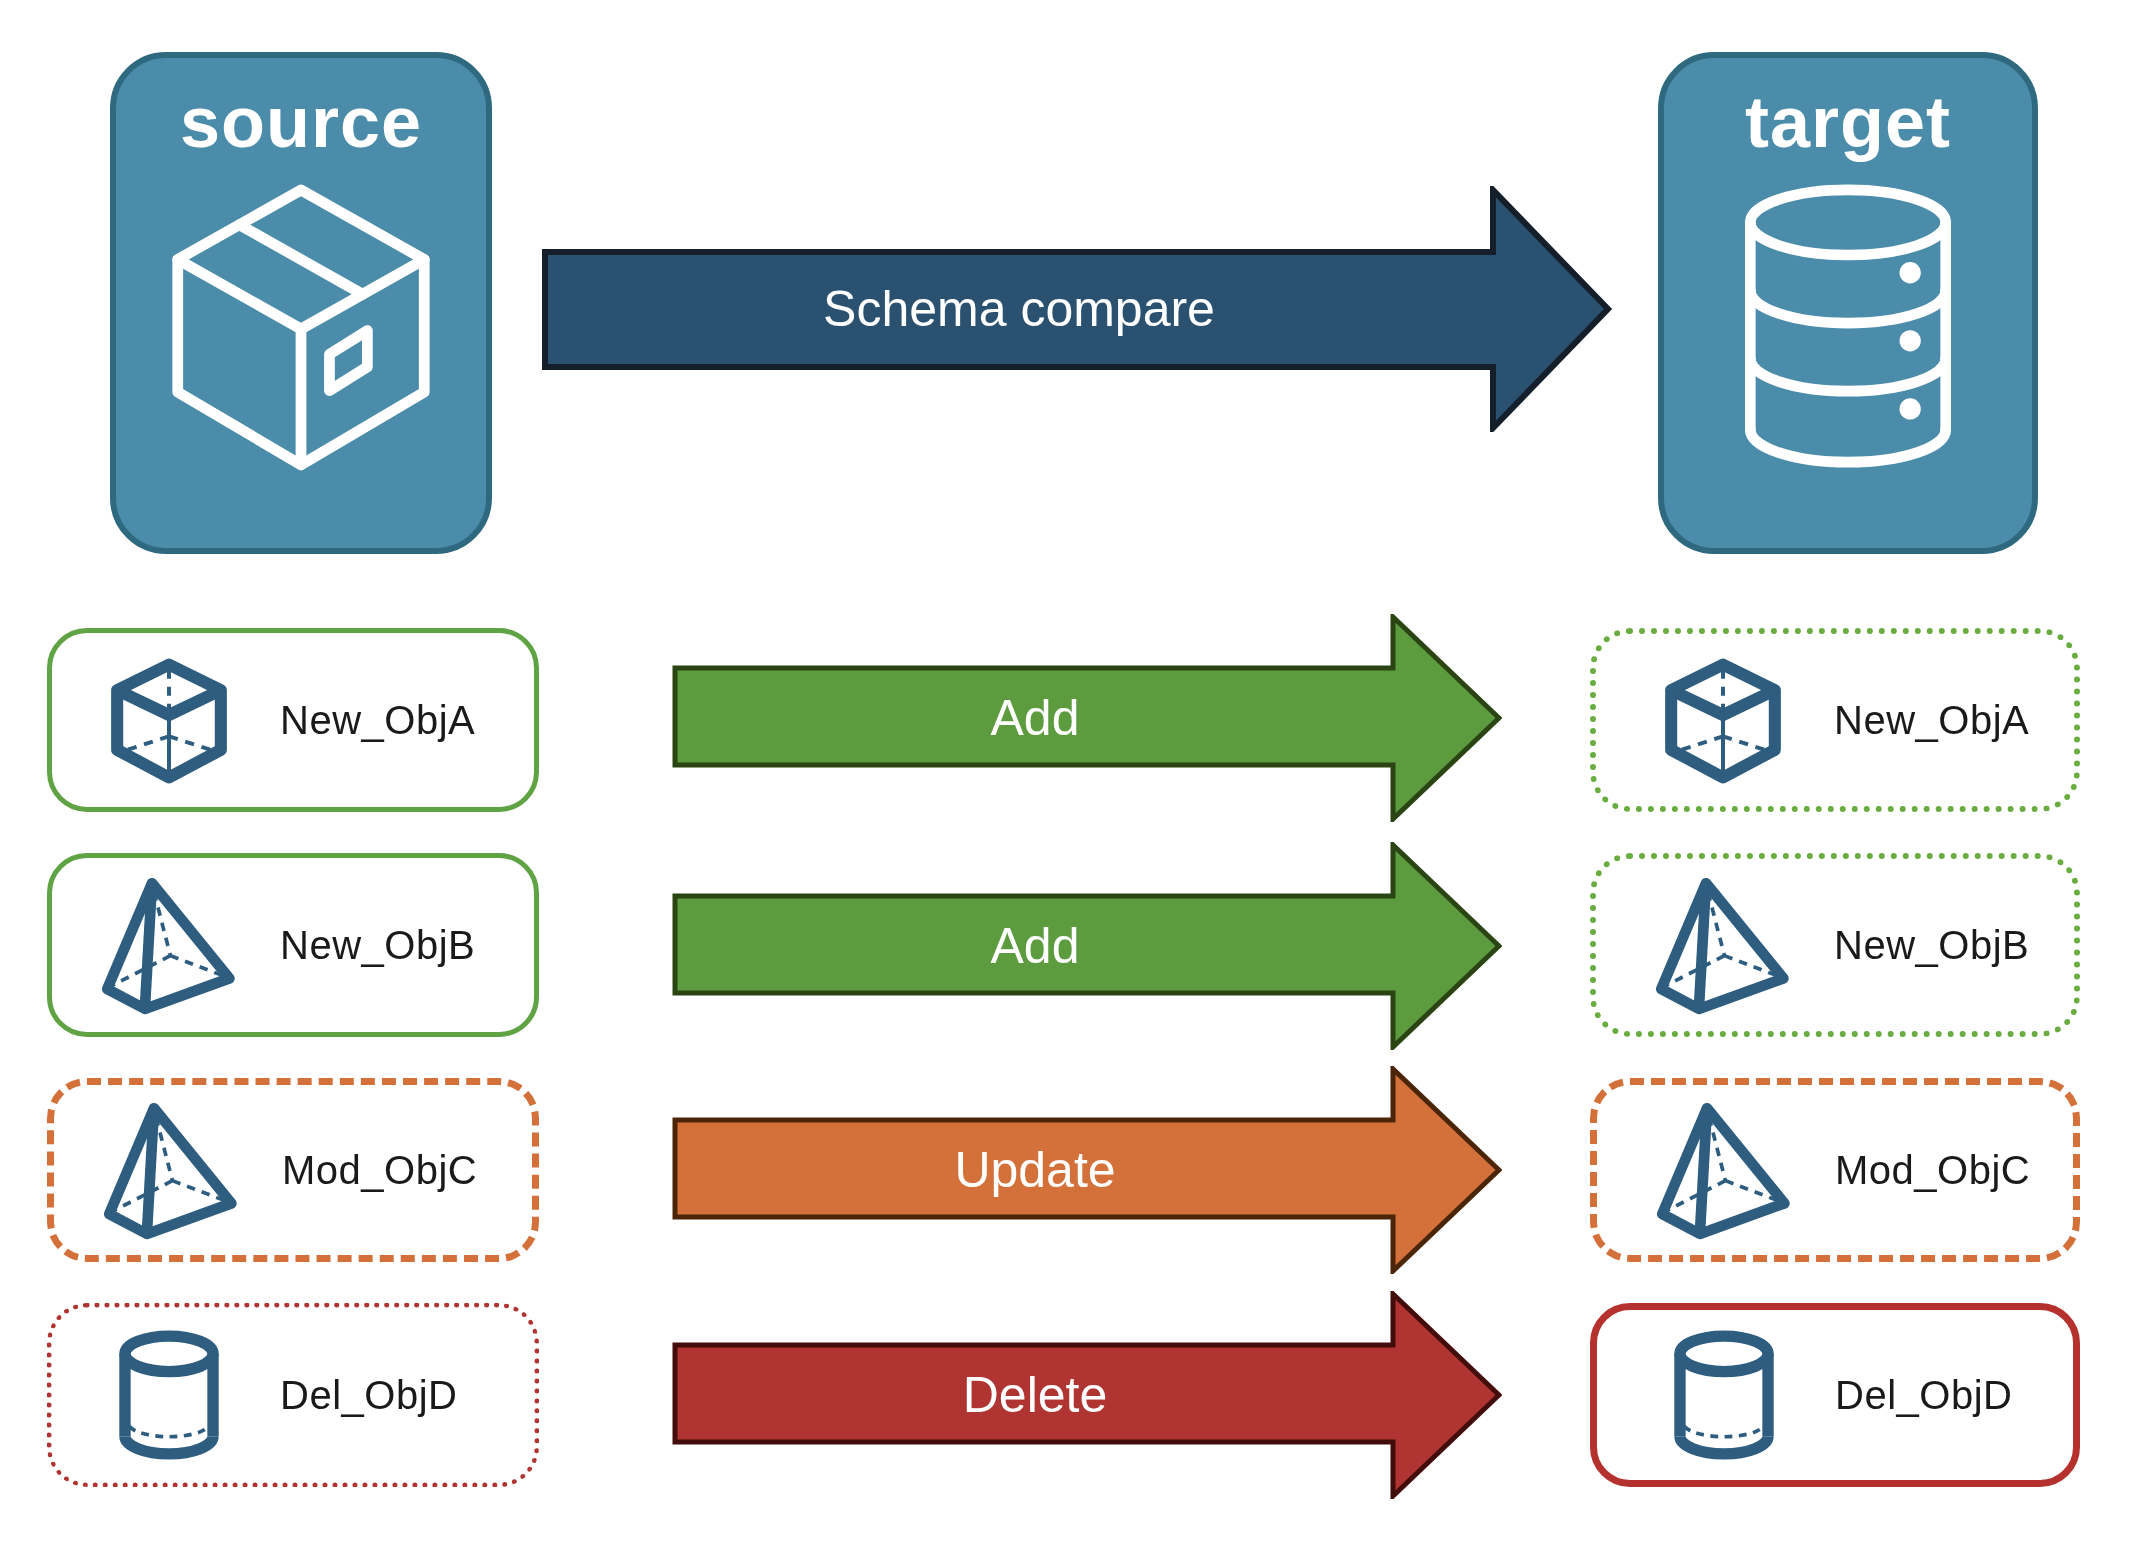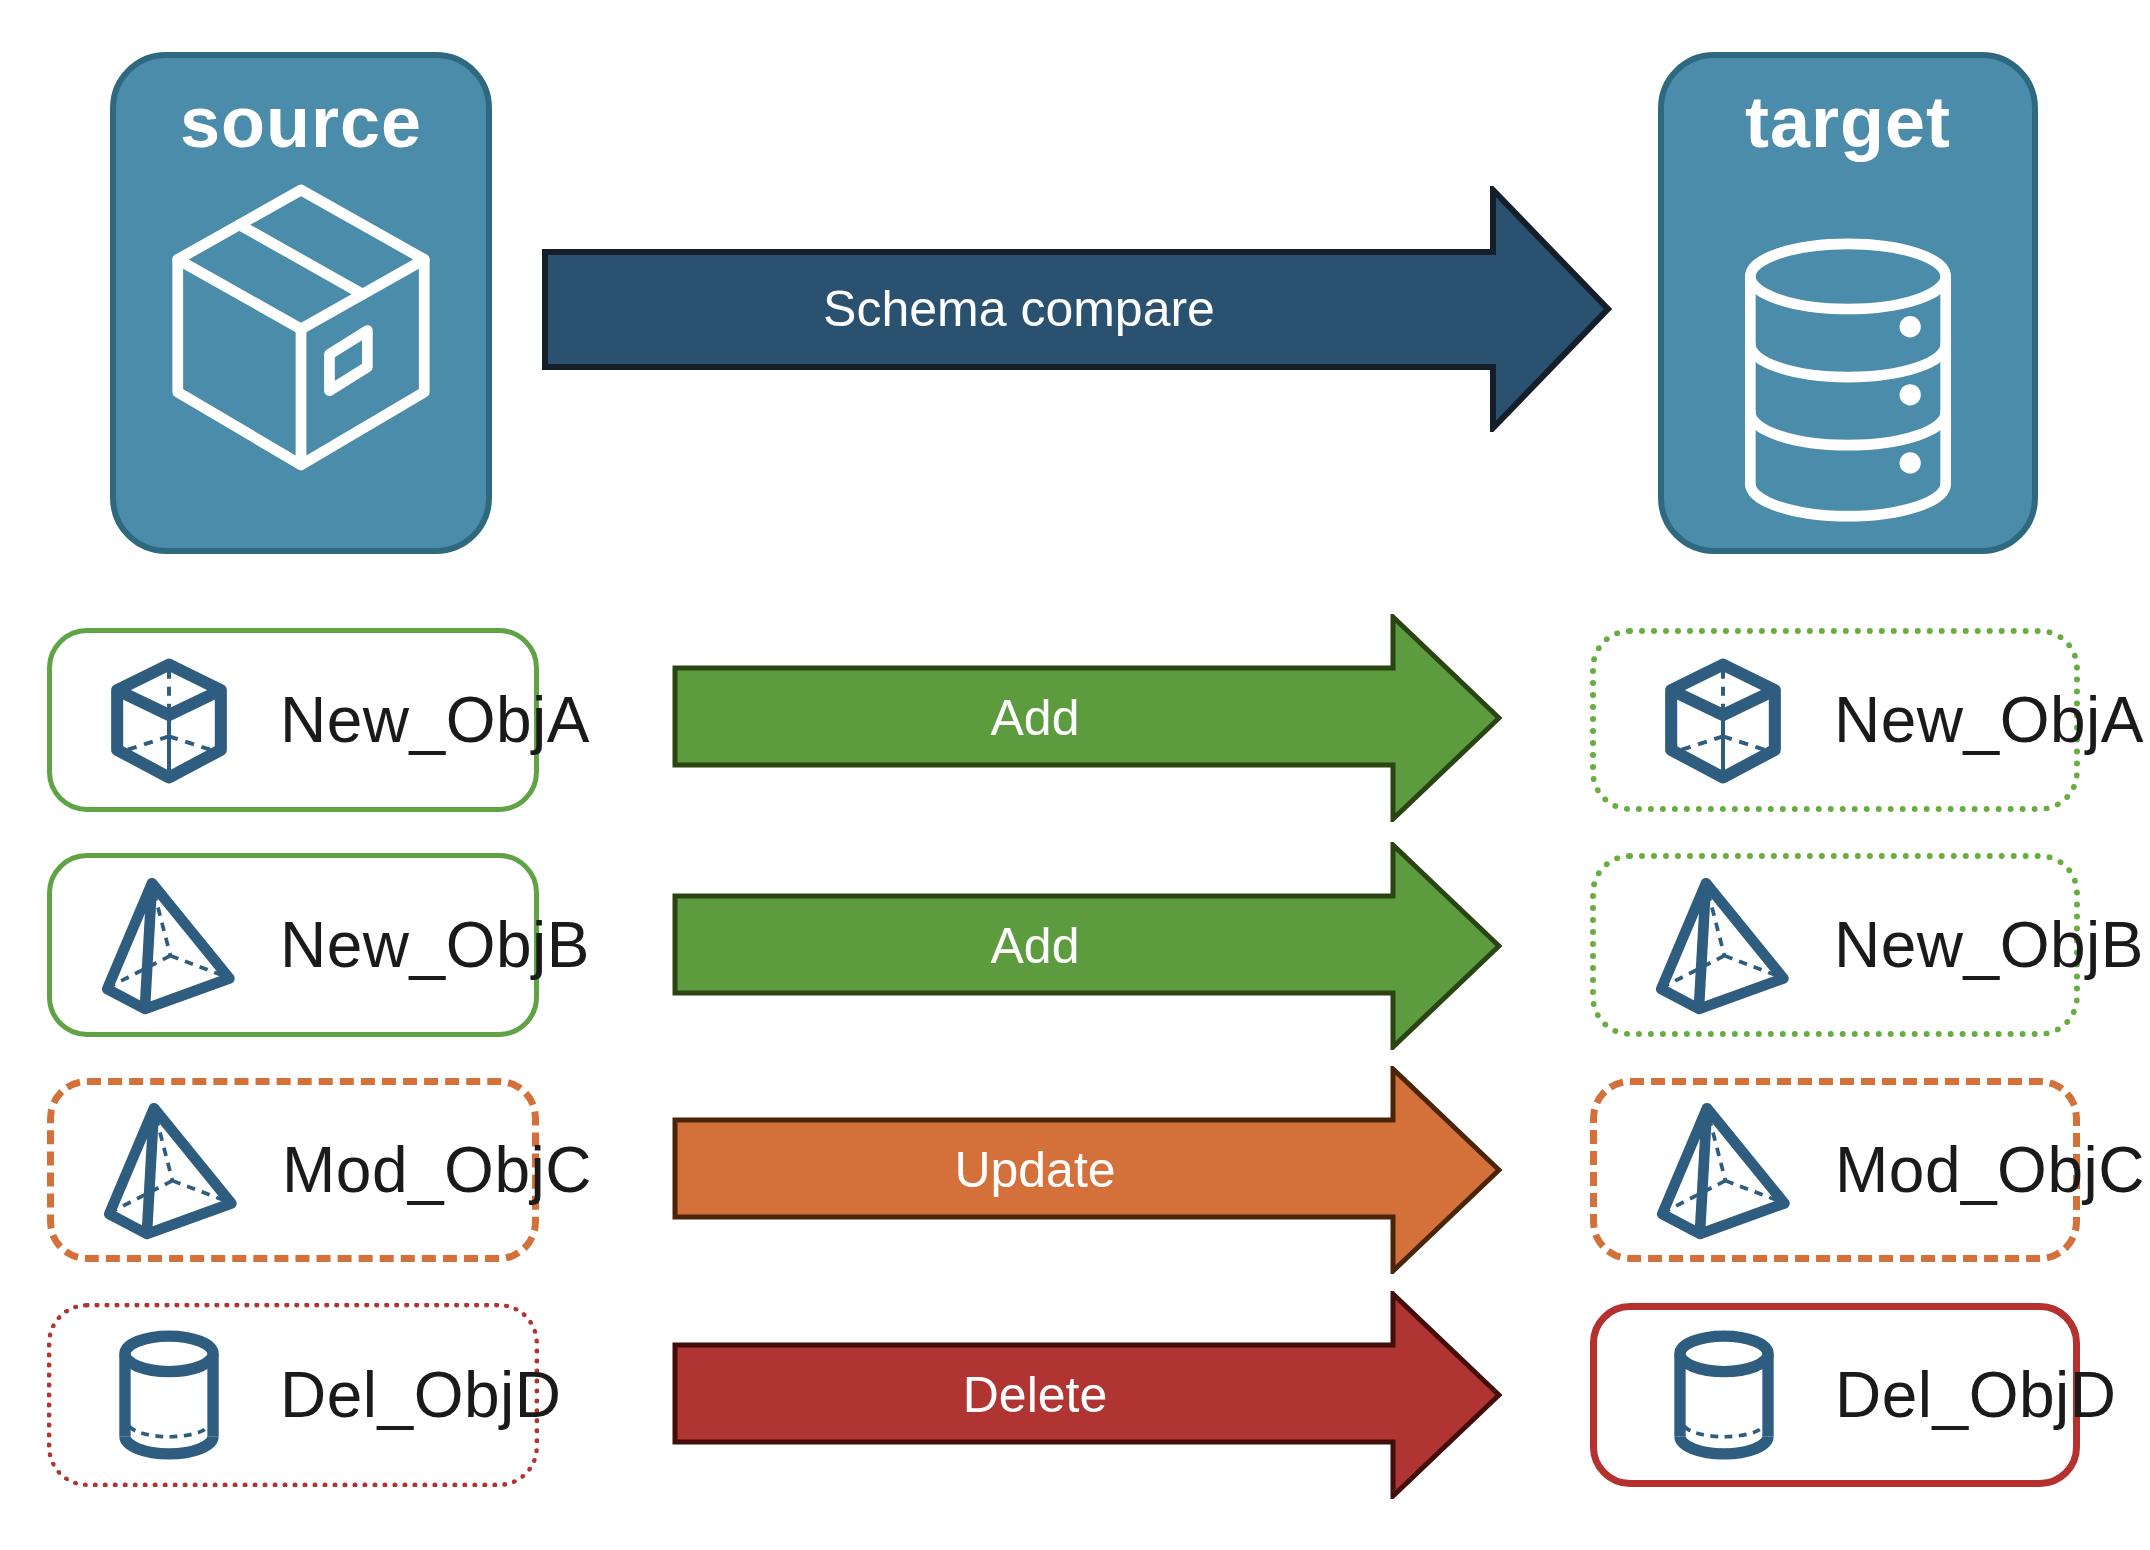--- a/index.html
+++ b/index.html
@@ -11,21 +11,21 @@
   svg.defs { position:absolute; width:0; height:0; }
 
   
   .big-box {
     position:absolute; top:52px; width:382px; height:502px;
     border:6px solid #84cc16; border-radius:56px; box-sizing:border-box;
     background:#4A8CA9;
     display:flex; flex-direction:column; align-items:center;
   }
   .source-box { left:110px; }
-  .target-box { left:1658px; width:380px;justify-content:space-between; }
+  .target-box { left:1658px; width:380px; }
   .big-title {
     color:#ffffff; font-weight:bold; font-size:72px; line-height:1;
     margin-top:28px; letter-spacing:1px;
   }
   .big-icon { color:#ffffff; margin-top:6px; }
   .source-box .big-icon { width:316px; height:330px; }
   .target-box .big-icon { width:296px; height:330px; }
 
   
   .compare-arrow { position:absolute; left:542px; top:186px; width:1072px; height:246px; }
@@ -36,21 +36,21 @@
 
   
   .obj-box {
     position:absolute; height:184px; box-sizing:border-box;
     border-radius:40px; background:#ffffff;
     display:flex; align-items:center; gap:40px; padding-left:46px;
   }
   .obj-box.left  { left:47px;   width:492px; }
   .obj-box.right { left:1590px; width:490px; padding-left:56px; }
   .obj-icon { width:142px; height:142px; flex:none; color:#2E5D80; }
-  .obj-label { font-size:64px; color:#1A1A1A; letter-spacing:0.5px; white-space:nowrap; }
+  .obj-label { font-size:40px; color:#1A1A1A; letter-spacing:0.5px; white-space:nowrap; }
 
   
   .row-arrow { position:absolute; left:672px; width:830px; height:208px; }
   .row-arrow polygon { stroke-width:5; stroke-linejoin:miter; }
 </style>
 </head>
 <body style="background: rgb(255, 255, 255);">
 
 <svg class="defs" aria-hidden="true">
   <defs>

